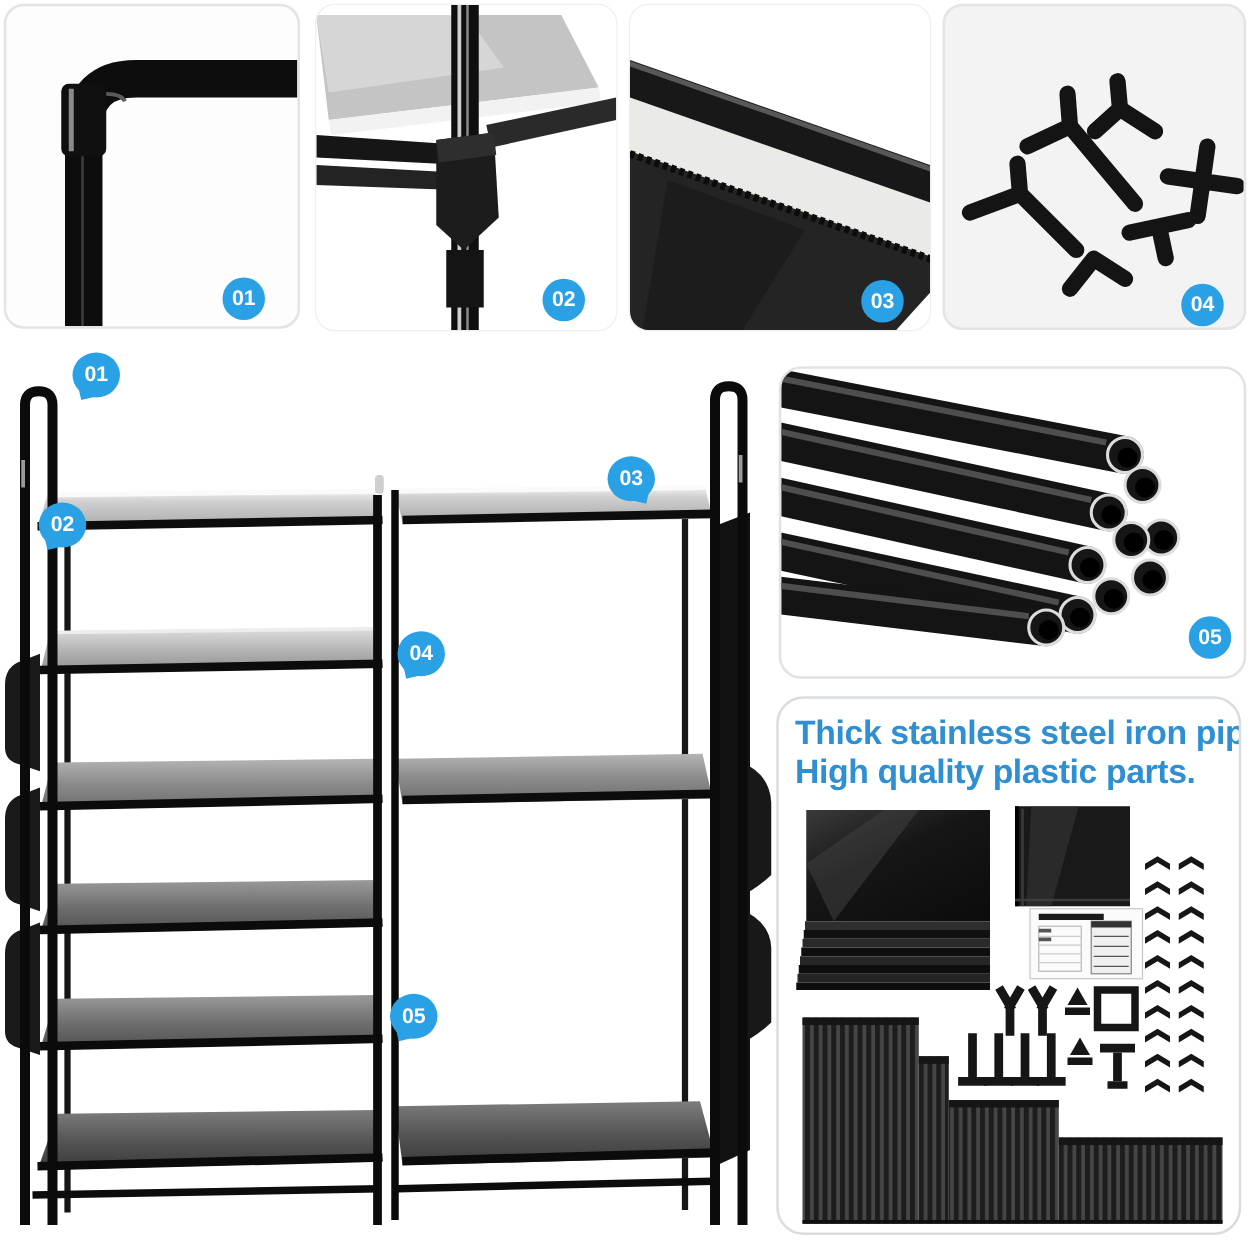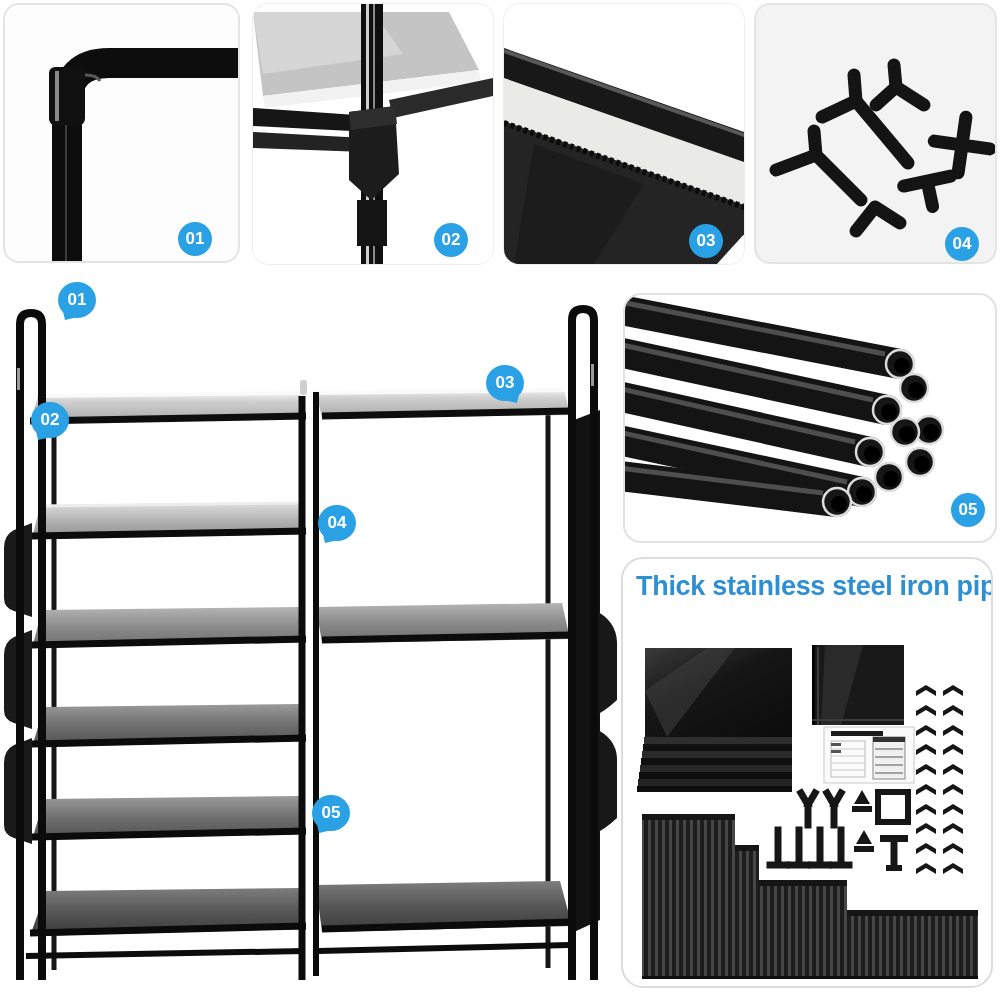--- a/index.html
+++ b/index.html
@@ -243,20 +243,21 @@
             <circle cx="214" cy="209" r="8"></circle>
         </g>
       </g>
     </svg>
   </figure>
   <div class="badge" style="left:951px;top:493px;">05</div>
 
   <section class="panel info">
     <div class="heading">
       <div>Thick stainless steel iron pipe,</div>
+      <div>High quality plastic parts.</div>
     </div>
     <svg style="position:absolute;left:0;top:70px;" width="372" height="352" viewBox="0 0 372 352">
       <defs>
         <pattern id="ppat" width="7" height="8" patternUnits="userSpaceOnUse">
           <rect width="7" height="8" fill="#464646"></rect>
           <rect width="4" height="8" fill="#1d1d1d"></rect>
         </pattern>
         <linearGradient id="cloth" x1="0" y1="0" x2="0.8" y2="1">
           <stop offset="0" stop-color="#3a3a3a"></stop>
             <stop offset="0.45" stop-color="#161616"></stop>

